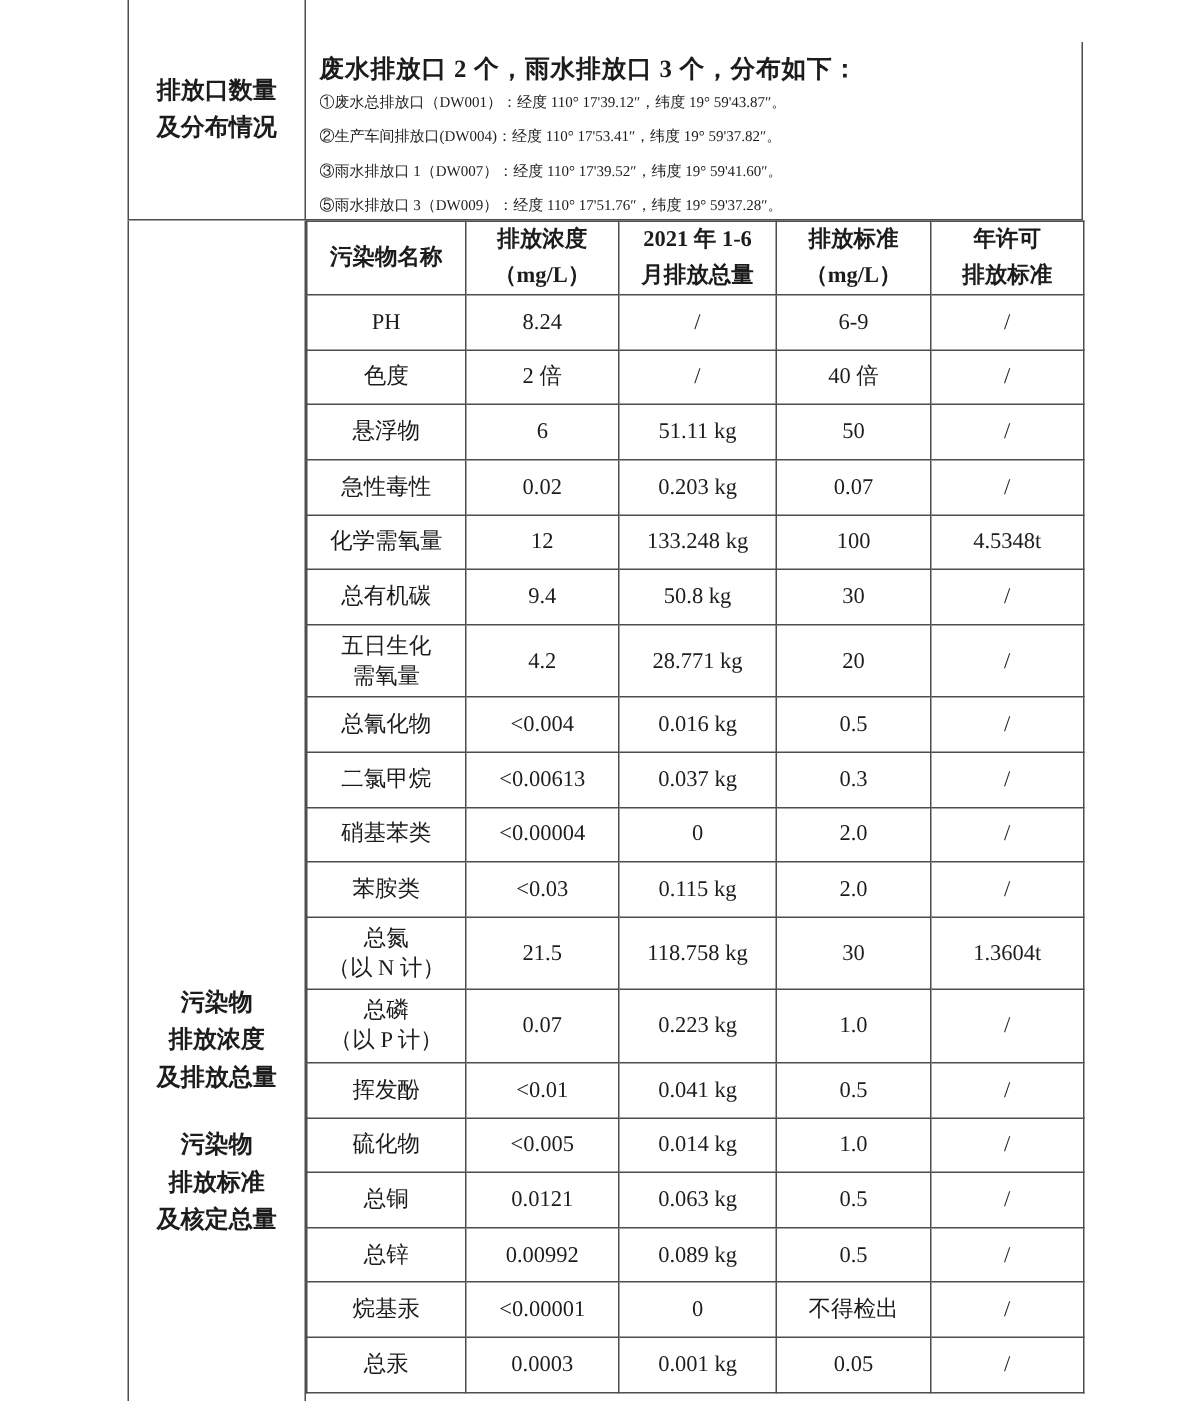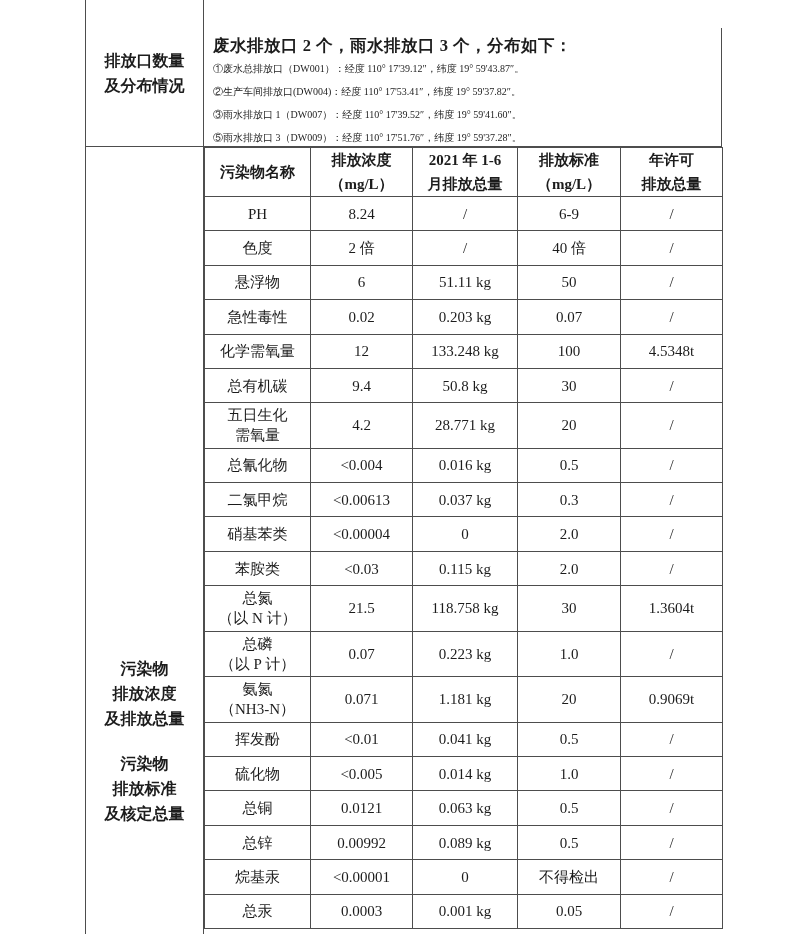--- a/index.html
+++ b/index.html
@@ -92,21 +92,21 @@
       <thead>
         <tr class="hd">
           <th>污染物名称</th>
           <th>排放浓度
 （mg/L）</th>
           <th>2021 年 1-6
 月排放总量</th>
           <th>排放标准
 （mg/L）</th>
           <th>年许可
-排放总量</th>
+排放标准</th>
         </tr>
       </thead>
       <tbody>
         <tr class="s">
           <td>PH</td>
           <td>8.24</td>
           <td>/</td>
           <td>6-9</td>
           <td>/</td>
         </tr>
@@ -190,28 +190,20 @@
           <td class="bd">1.3604t</td>
         </tr>
         <tr class="tall">
           <td>总磷
 （以 P 计）</td>
           <td>0.07</td>
           <td>0.223 kg</td>
           <td>1.0</td>
           <td>/</td>
         </tr>
-        <tr class="tall">
-          <td>氨氮
-（NH3-N）</td>
-          <td>0.071</td>
-          <td>1.181 kg</td>
-          <td>20</td>
-          <td class="bd">0.9069t</td>
-        </tr>
         <tr class="s">
           <td>挥发酚</td>
           <td>&lt;0.01</td>
           <td>0.041 kg</td>
           <td>0.5</td>
           <td>/</td>
         </tr>
         <tr class="s">
           <td>硫化物</td>
           <td>&lt;0.005</td>

